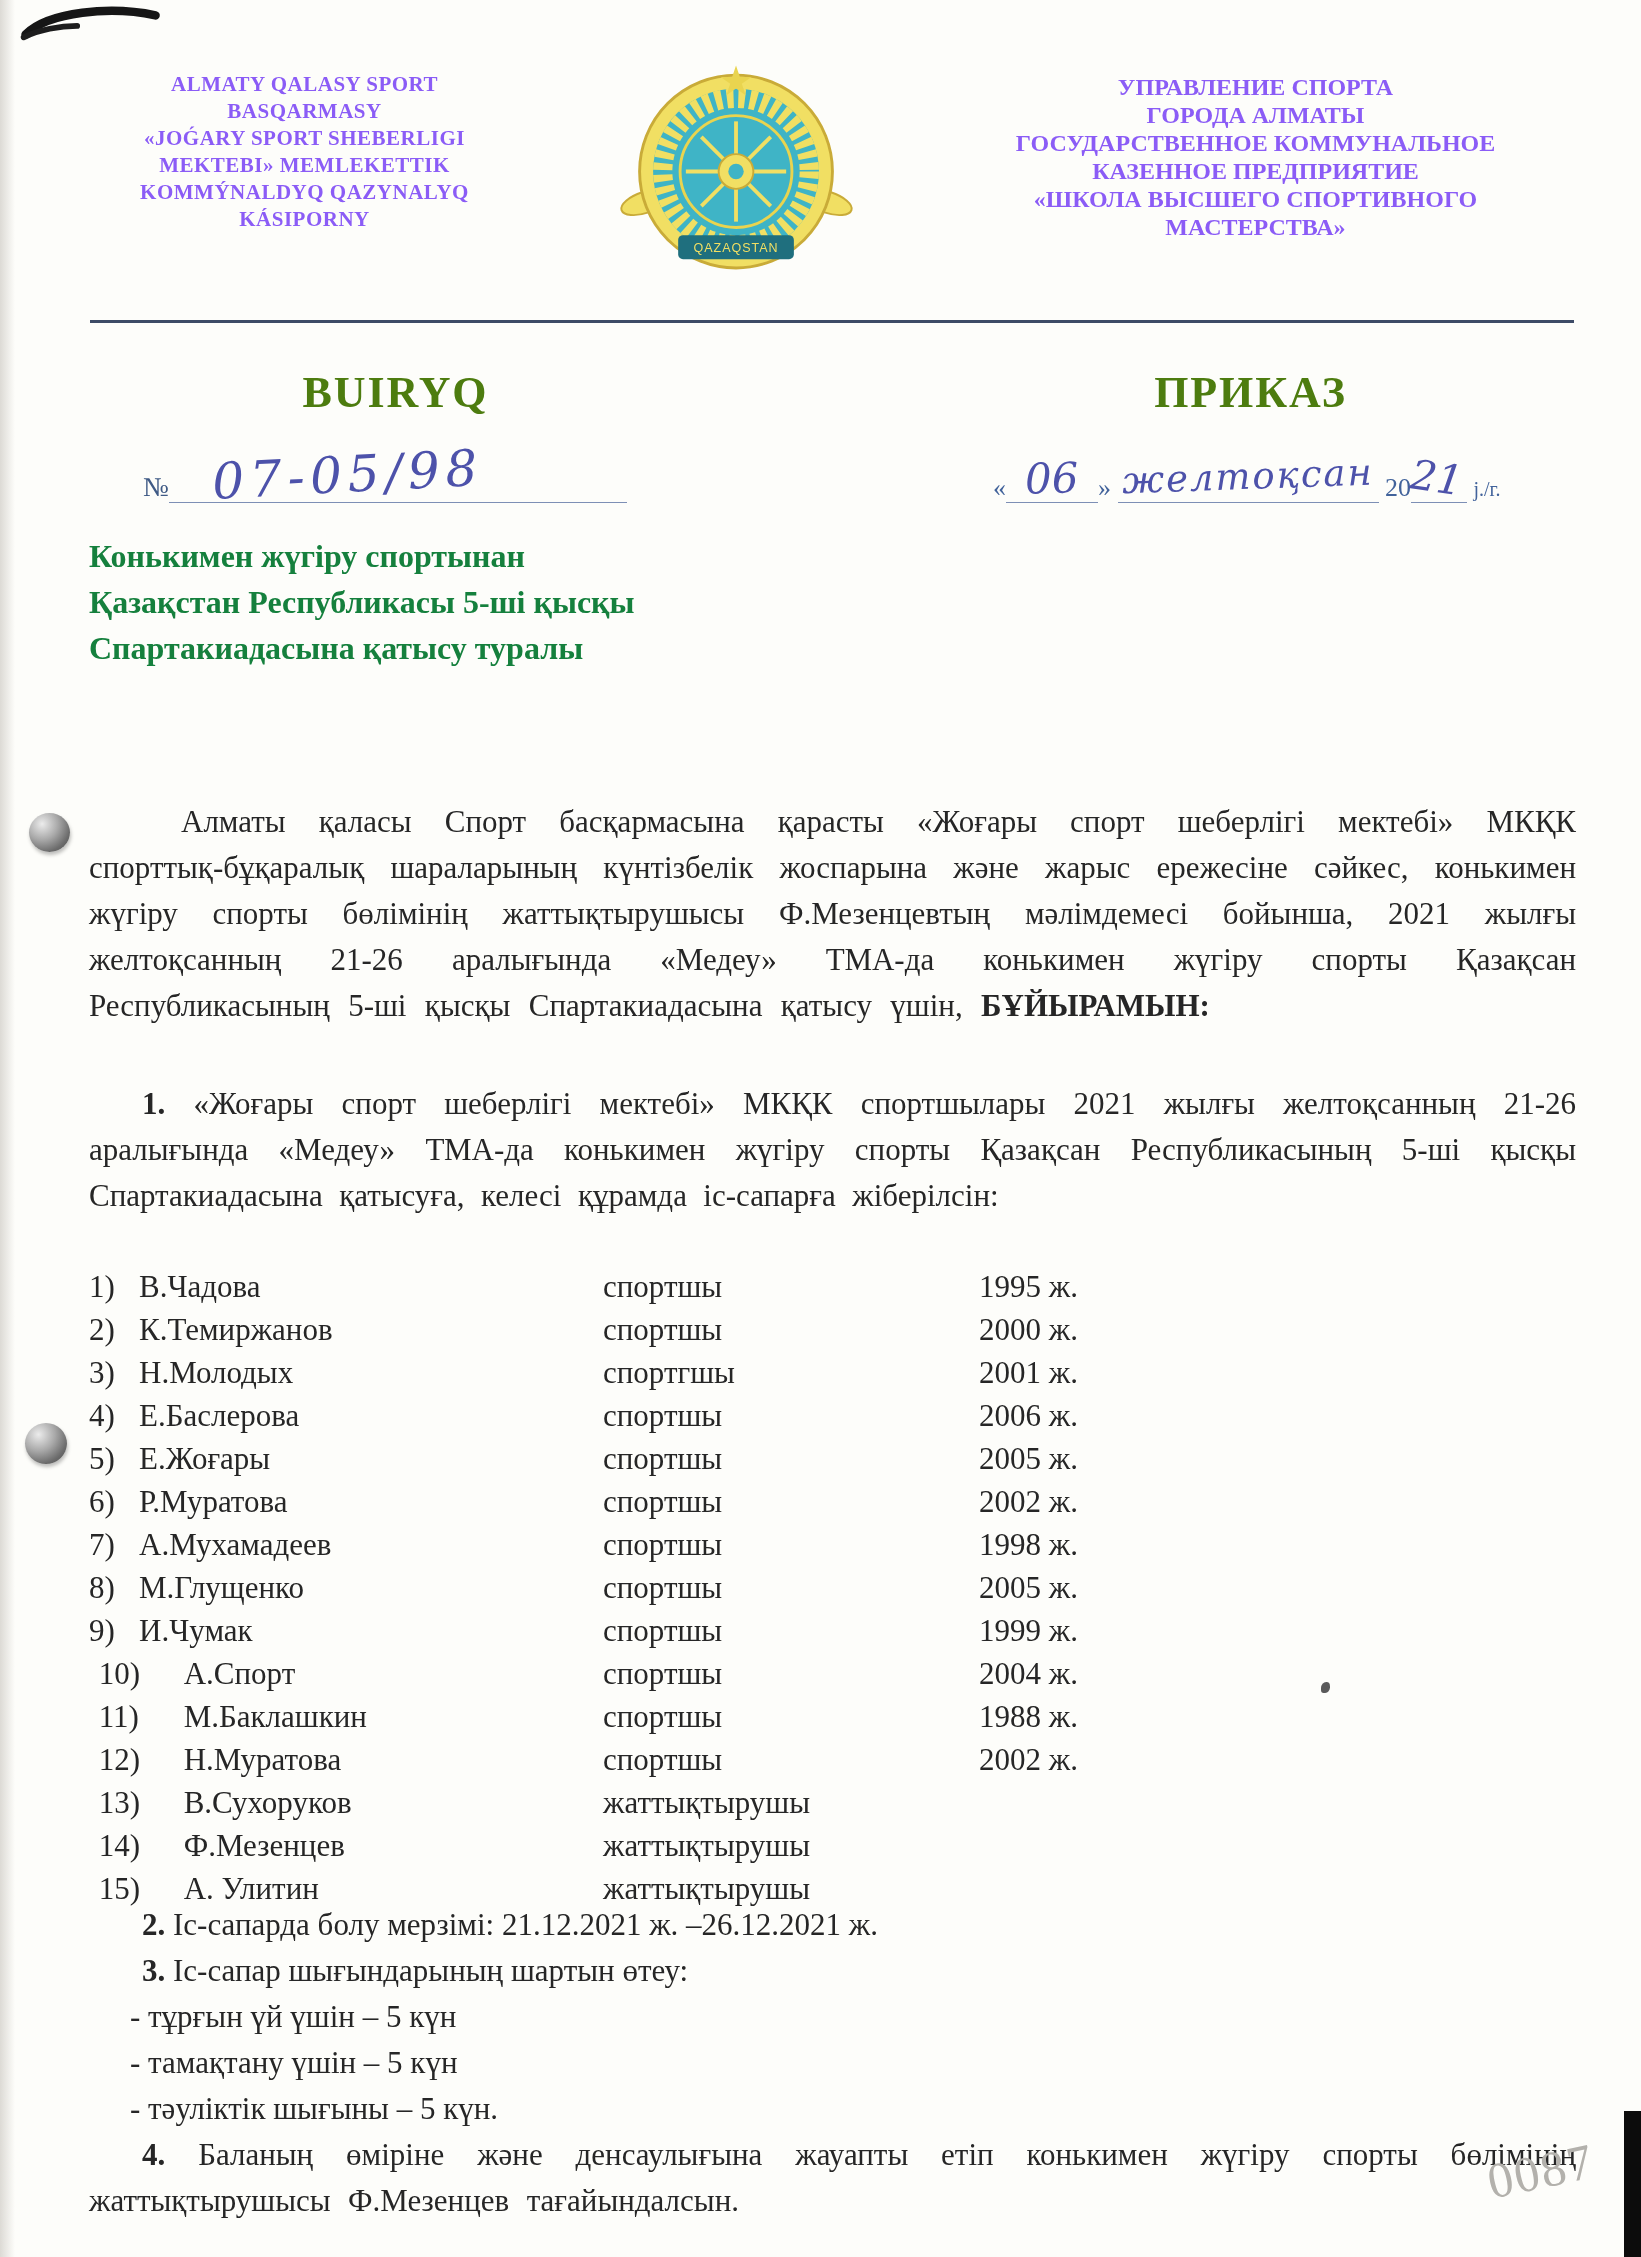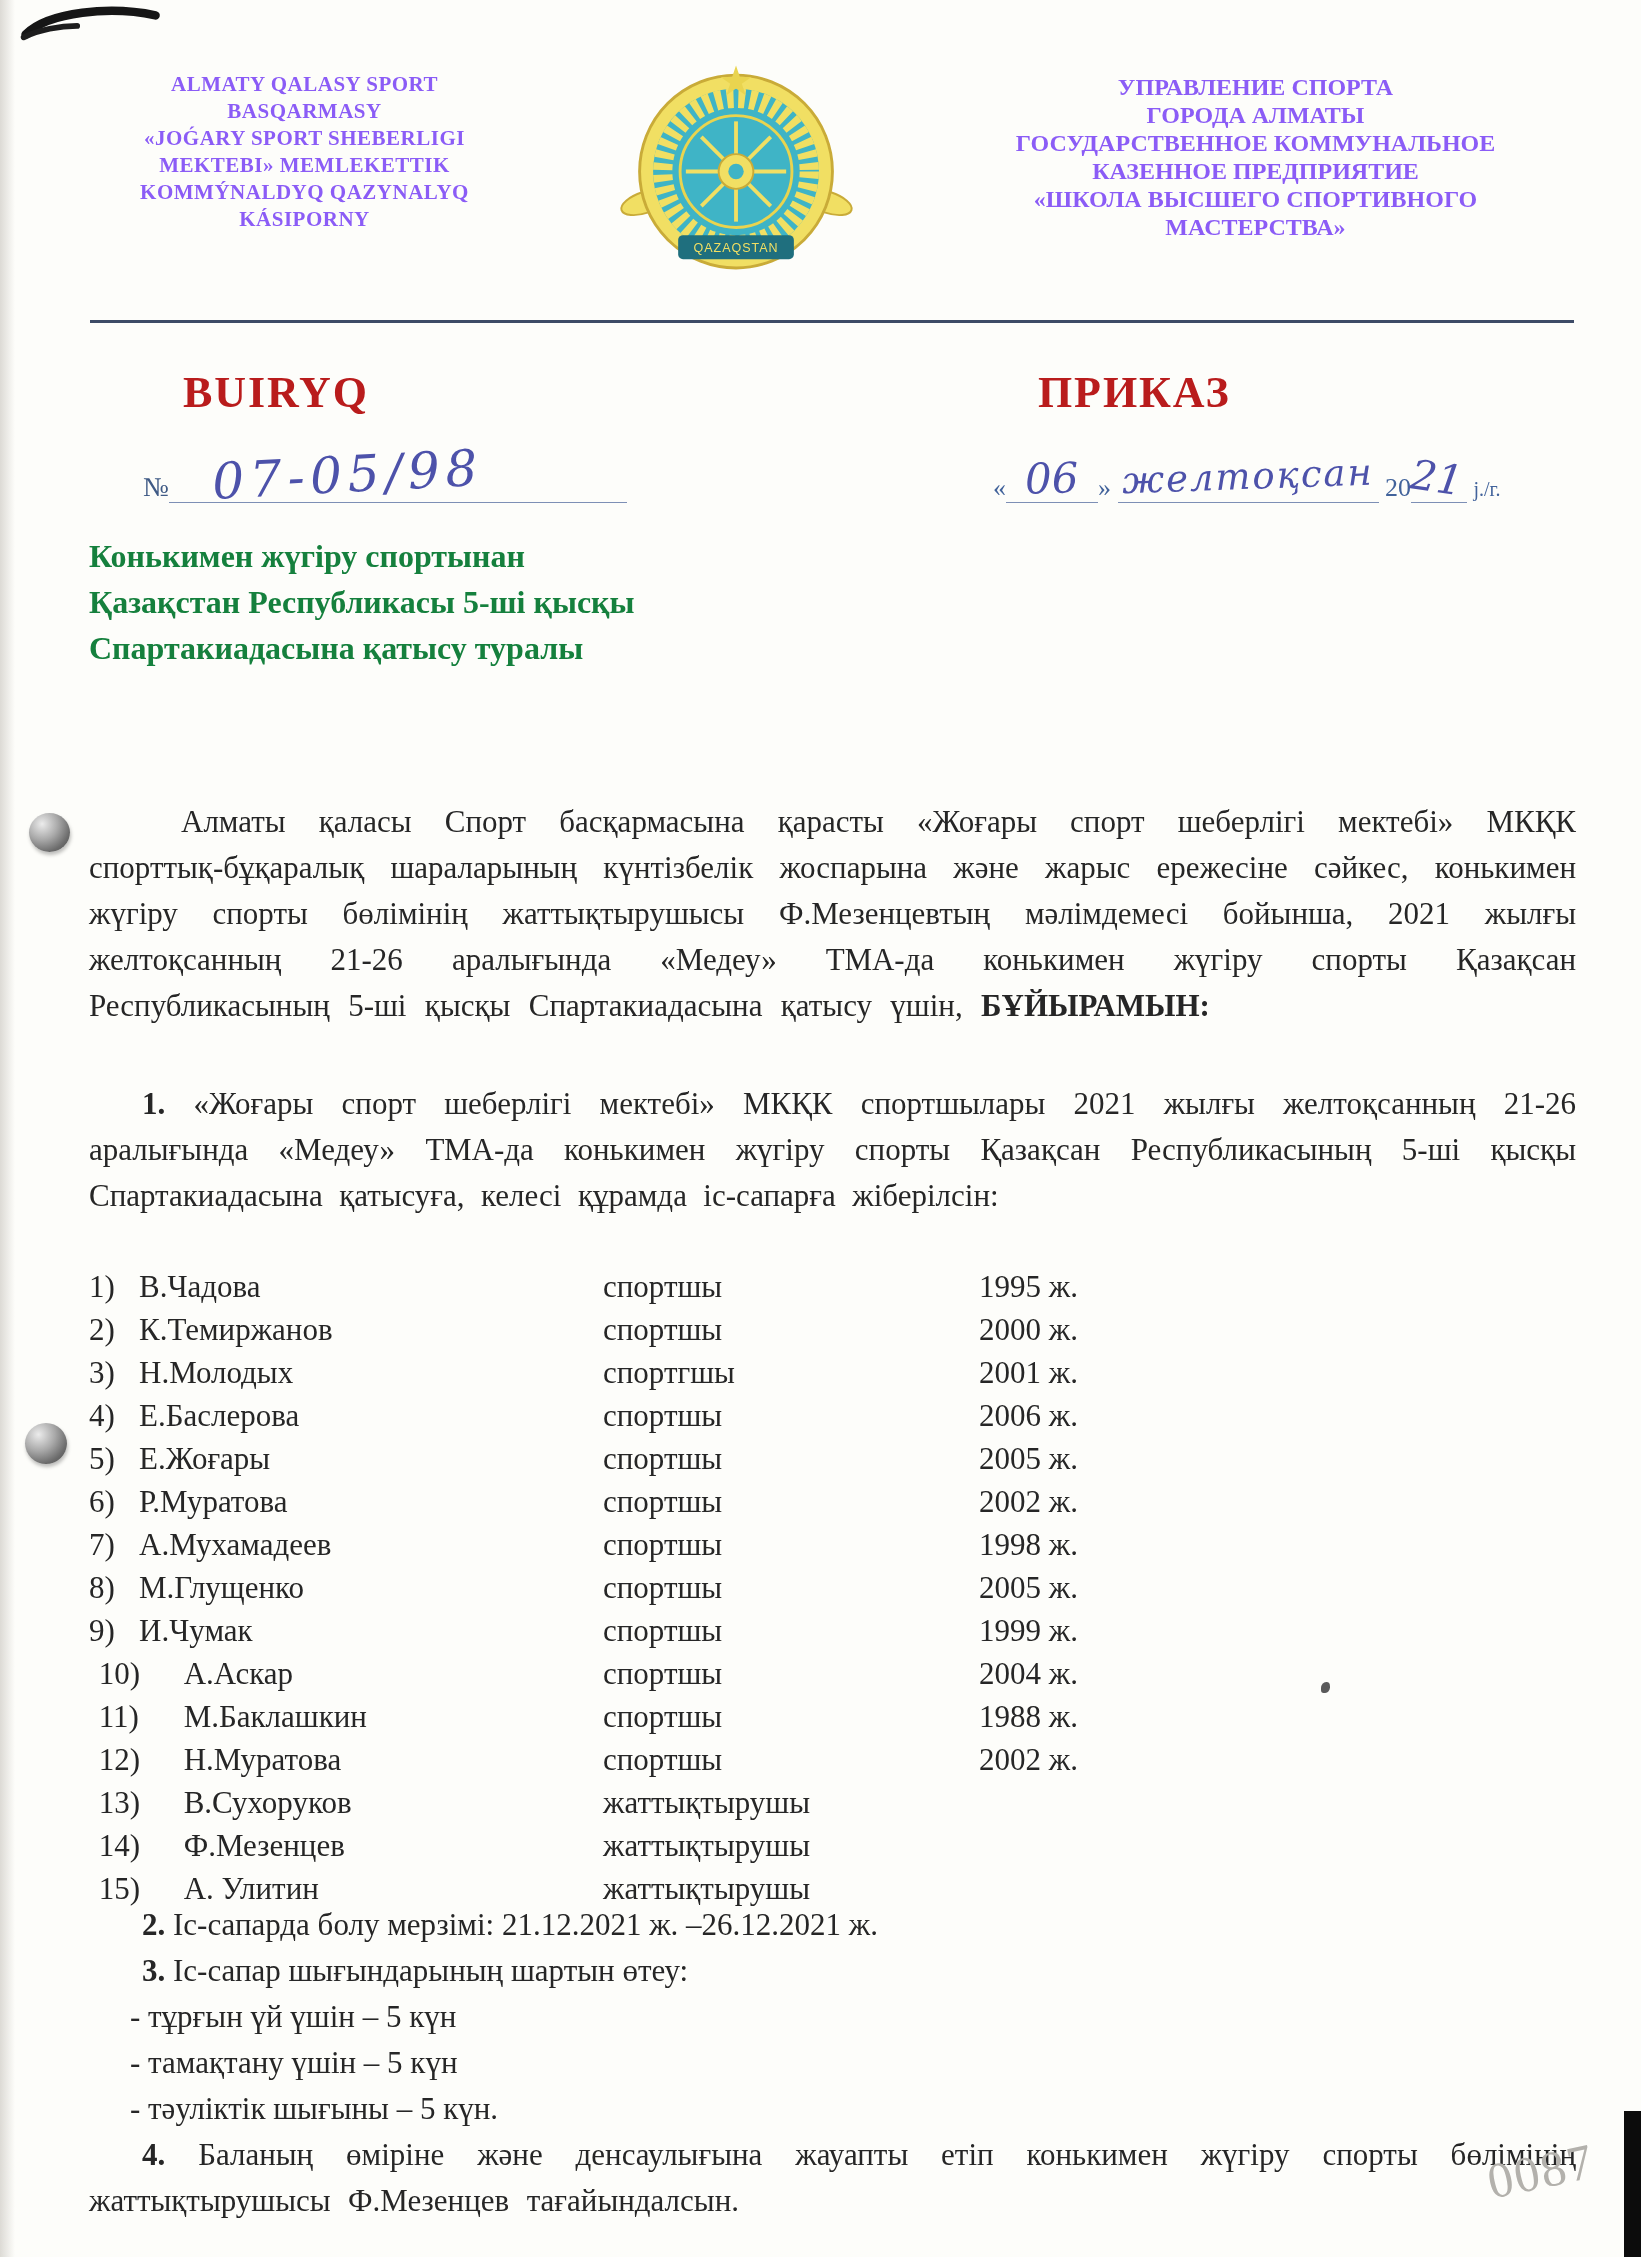--- a/index.html
+++ b/index.html
@@ -11,21 +11,21 @@
   
   .org-header{position:absolute;top:56px;left:92px;width:1463px;display:flex;justify-content:space-between;align-items:flex-start;}
   .org-block{text-align:center;font-weight:bold;color:#8b5cf6;}
   .org-left{width:425px;margin-top:15.4px;font-size:21px;line-height:27px;letter-spacing:0.5px;}
   .org-right{width:599px;margin-top:17.4px;font-size:24px;line-height:28px;}
   .emblem-wrap{width:237px;flex:none;margin-top:-5.8px;}
 
   .divider{position:absolute;top:320px;left:90px;width:1484px;height:2.9px;background:#3d4b66;}
 
   
-  .order-title{position:absolute;top:367px;width:425px;text-align:left;font-size:44px;font-weight:bold;color:#b91c1c;letter-spacing:1.9px;}
+  .order-title{position:absolute;top:367px;width:425px;text-align:center;font-size:44px;font-weight:bold;color:#4d7c0f;letter-spacing:1.9px;}
   .buiryq{left:183px;}
   .prikaz{left:1038px;}
 
   
   .order-number{position:absolute;top:442px;left:143px;white-space:nowrap;}
   .no-sign{font-size:27px;color:#3f5a85;vertical-align:bottom;}
   .underline-field{display:inline-block;border-bottom:1.9px solid #7d8fb5;vertical-align:bottom;}
   .num-field{width:415px;padding-left:43px;height:60px;}
   .hand{font-family:"DejaVu Serif", serif;font-style:italic;color:#4d52aa;display:inline-block;}
   .hand-number{font-size:50px;letter-spacing:5.8px;transform:rotate(-3deg) translateY(3.9px);}
@@ -204,21 +204,21 @@
       <span class="year">2005 ж.</span>
     </div>
 
     <div class="row">
       <span class="num">9)</span><span class="name">И.Чумак</span>
       <span class="role">спортшы</span>
       <span class="year">1999 ж.</span>
     </div>
 
     <div class="row wide">
-      <span class="num">10)</span><span class="name">А.Аскар</span>
+      <span class="num">10)</span><span class="name">А.Спорт</span>
       <span class="role">спортшы</span>
       <span class="year">2004 ж.</span>
     </div>
 
     <div class="row wide">
       <span class="num">11)</span><span class="name">М.Баклашкин</span>
       <span class="role">спортшы</span>
       <span class="year">1988 ж.</span>
     </div>
 

